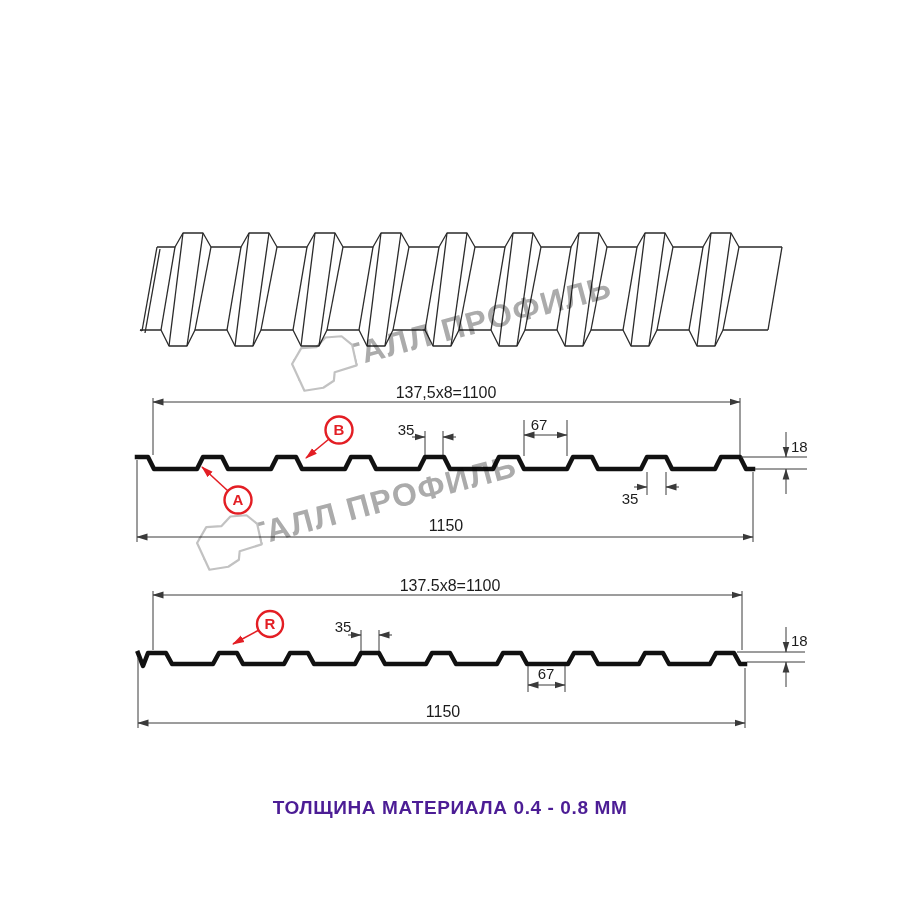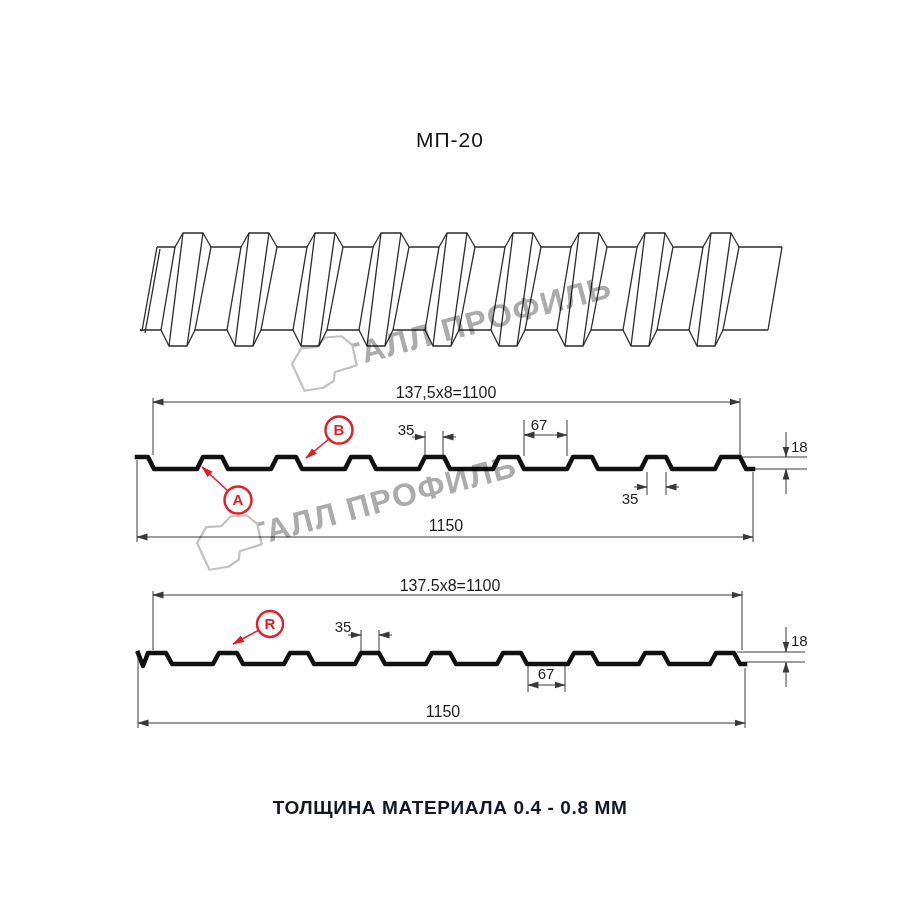--- a/index.html
+++ b/index.html
@@ -3,41 +3,40 @@
 <meta charset="utf-8">
 <style>
   html,body{margin:0;padding:0;background:#ffffff;}
   #canvas{position:relative;width:900px;height:900px;background:#ffffff;overflow:hidden;
           font-family:"Liberation Sans",sans-serif;}
   .title{position:absolute;left:0;top:78px;width:900px;text-align:center;
          font-size:40px;font-weight:700;letter-spacing:1px;color:#050505;}
   .subtitle{position:absolute;left:0;top:128px;width:900px;text-align:center;
             font-size:21px;font-weight:500;letter-spacing:1px;color:#111;}
   .footer{position:absolute;left:0;top:797px;width:900px;text-align:center;
-          font-size:19px;font-weight:600;letter-spacing:0.6px;color:#0f172a;}
+          font-size:19px;font-weight:600;letter-spacing:0.6px;color:#4c1d95;}
   svg{position:absolute;overflow:visible;}
   .wm{position:absolute;display:flex;align-items:center;gap:12px;
       transform:rotate(-15deg);transform-origin:30px 50%;
       mix-blend-mode:multiply;pointer-events:none;}
   .wm-text{font-size:32px;font-weight:700;letter-spacing:1.5px;color:#ababab;white-space:nowrap;}
   .dim-text{font-size:15px;fill:#1c1c1c;}
   .dim-big{font-size:16px;fill:#1c1c1c;}
   .red-letter{font-size:15px;font-weight:600;fill:#e31e24;}
   .dimline{stroke:#3a3a3a;stroke-width:1;fill:none;}
   .profile{stroke:#111;stroke-width:4.5;fill:none;stroke-linejoin:round;stroke-linecap:square;}
   .iso-line{stroke:#2b2b2b;stroke-width:1.3;fill:none;stroke-linejoin:round;}
   .leader{stroke:#e31e24;stroke-width:1.6;fill:none;}
   .red-circle{stroke:#e31e24;stroke-width:2.4;fill:#fff;}
 </style>
 </head>
 <body>
 
 <div id="canvas">
 
-  <div class="subtitle">МП-20</div>
 
   <svg id="iso" style="left:135px;top:215px" width="660" height="145" viewBox="0 0 660 145">
     <defs>
       <marker id="ah" markerUnits="userSpaceOnUse" markerWidth="11" markerHeight="8" viewBox="0 0 11 8" refX="10.5" refY="4" orient="auto-start-reverse">
         <path d="M0,0.6 L11,4 L0,7.4 Z" fill="#3a3a3a"></path>
       </marker>
       <marker id="ahr" markerUnits="userSpaceOnUse" markerWidth="12" markerHeight="9" viewBox="0 0 12 9" refX="11" refY="4.5" orient="auto-start-reverse">
         <path d="M0,0.8 L12,4.5 L0,8.2 Z" fill="#e31e24"></path>
       </marker>
     </defs>

